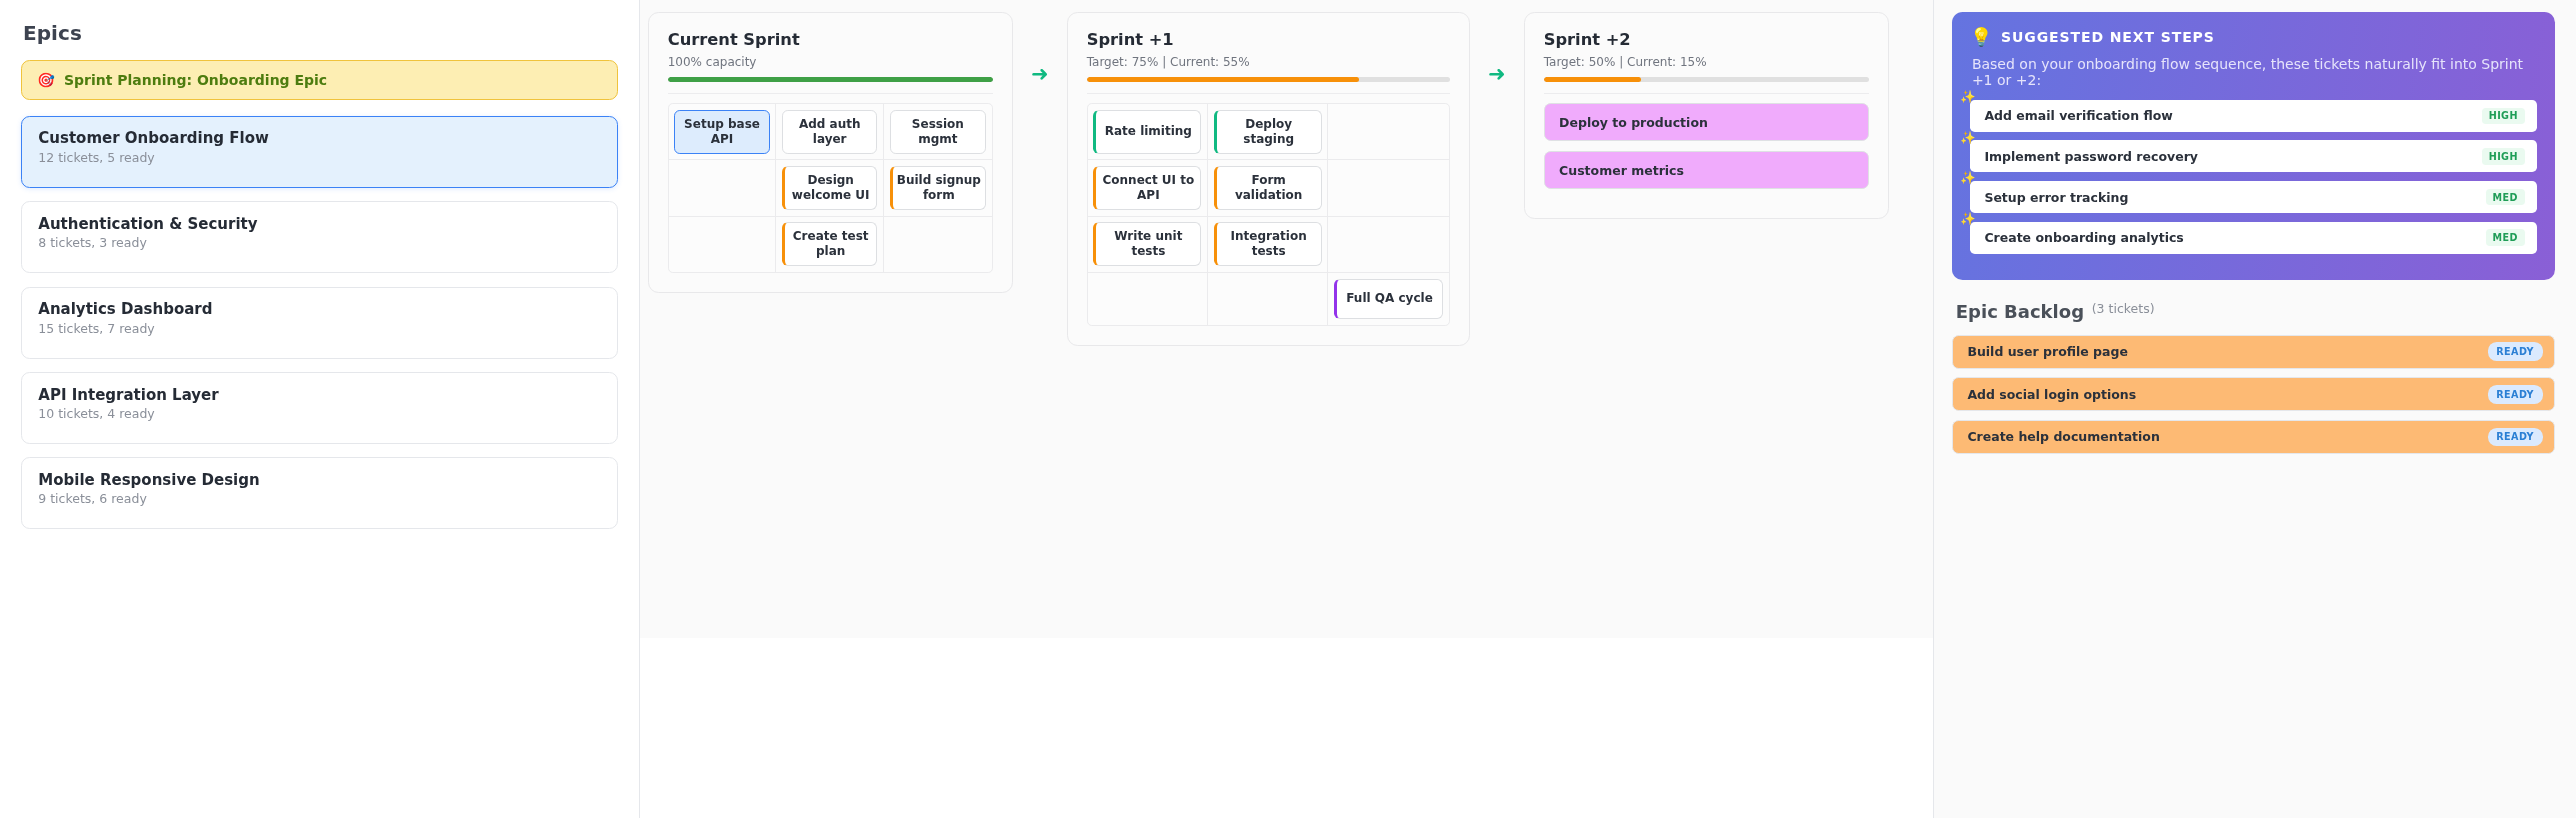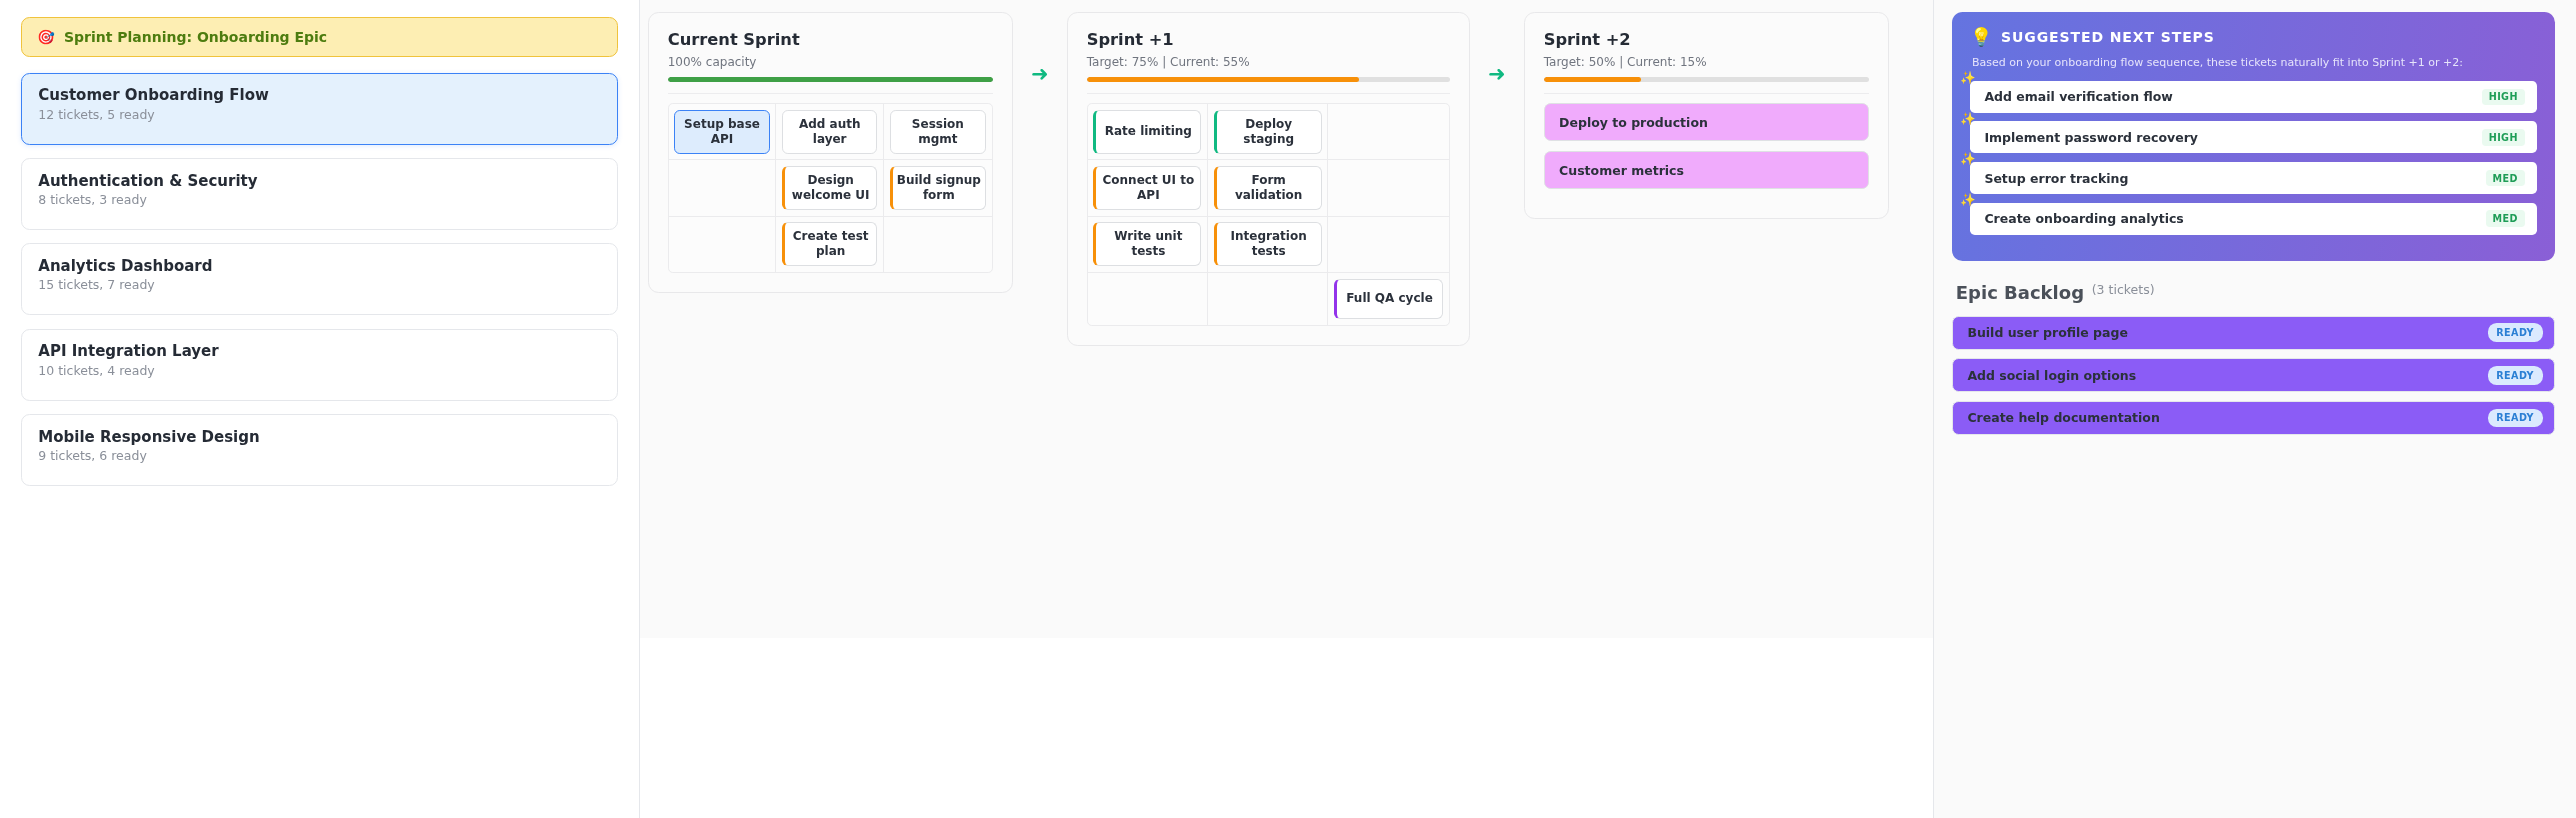--- a/index.html
+++ b/index.html
@@ -104,21 +104,21 @@
   .suggest {
     border-radius: 10.6px; padding: 16.3px 18px 18px 18px;
     background: linear-gradient(100deg, #6474e0 0%, #8a5fd6 100%);
   }
   .suggest-head { display: flex; align-items: center; gap: 8.6px; }
   .bulb { font-size: 18px; line-height: 1; }
   .suggest-title {
     font-size: 14px; font-weight: 700; color: #ffffff;
     letter-spacing: 0.9px;
   }
-  .suggest-desc { font-size: 11px; color: #e6e4fb; margin: 10.6px 0 11.5px 1.9px; }
+  .suggest-desc { font-size: 14px; color: #e6e4fb; margin: 10.6px 0 11.5px 1.9px; }
   .sugg-row { position: relative; margin-bottom: 8.6px; }
   .spark {
     position: absolute; left: -9.6px; top: -8.6px; font-size: 12.5px;
     line-height: 1; z-index: 3;
   }
   .sugg-card {
     background: #ffffff; border-radius: 4.8px; height: 32px;
     display: flex; align-items: center; justify-content: space-between;
     padding: 0 12.5px 0 14.4px;
   }
@@ -128,36 +128,37 @@
     color: #1f9d57; background: #eafaf0; border-radius: 3.8px; padding: 2.9px 6.7px;
   }
 
   .backlog-head {
     display: flex; align-items: flex-start; gap: 7.7px;
     margin: 21px 0 12.5px 3.8px;
   }
   .backlog-title { font-size: 18px; font-weight: 700; color: #4a5059; }
   .backlog-count { font-size: 12.5px; color: #8a8f99; }
   .backlog-card {
-    border: 1px solid #e5e7eb; border-radius: 6.7px; background: #8b5cf6;
+    border: 1px solid #e5e7eb; border-radius: 6.7px; background: #fdba74;
     height: 34px; display: flex; align-items: center; justify-content: space-between;
     padding: 0 11.5px 0 14.4px; margin-bottom: 8.6px;
   }
   .backlog-label { font-size: 12.5px; font-weight: 600; color: #2b313b; }
   .ready {
     font-size: 9.6px; font-weight: 700; letter-spacing: 0.4px;
     color: #2b7fd4; background: #dbeafe; border-radius: 8.6px; padding: 3.8px 8.6px;
   }
 </style>
 </head>
 <body>
 
 <div class="app">
 
   <aside class="sidebar">
+    <div class="sidebar-title">Epics</div>
 
     <div class="banner">
       <span class="banner-icon">🎯</span>
       <span class="banner-text">Sprint Planning: Onboarding Epic</span>
     </div>
 
     <div id="epic-list">
         <div class="epic-card selected">
           <div class="epic-name">Customer Onboarding Flow</div>
           <div class="epic-meta">12 tickets, 5 ready</div>

